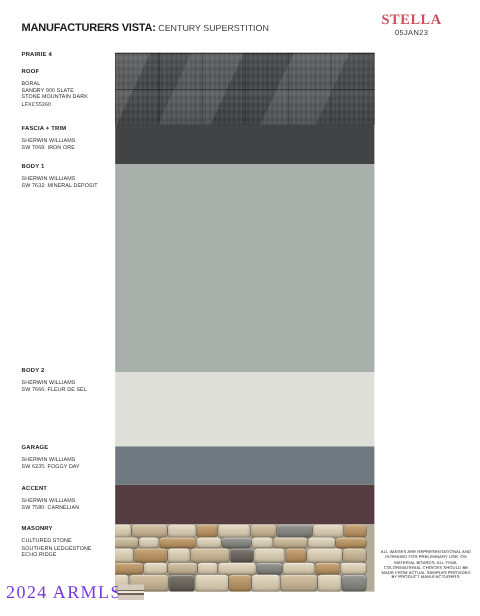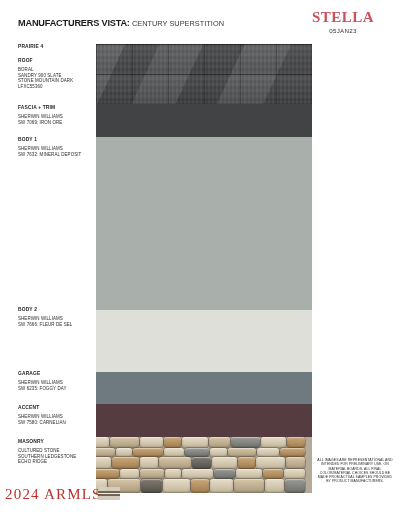--- a/index.html
+++ b/index.html
@@ -18,21 +18,21 @@
     font-size:8.2px;letter-spacing:-0.1px;white-space:nowrap;
     color:#1b1b1b;
   }
   .title .t-main{font-weight:bold;font-size:9.2px;letter-spacing:-0.2px;}
   .title .t-sub{font-weight:normal;font-size:7.4px;color:#3a3a3a;letter-spacing:0px;}
   .brand{
     position:absolute;right:12px;top:10px;width:90px;text-align:center;
   }
   .brand-name{
     font-family:"Liberation Serif", serif;
-    font-weight:bold;font-size:15px;letter-spacing:0.5px;
+    font-weight:bold;font-size:12px;letter-spacing:0.5px;
     color:#c9525c;line-height:1;
   }
   .brand-date{
     margin-top:2px;font-size:6.2px;letter-spacing:0.3px;color:#333;
   }
 
   
   .swatches{position:absolute;left:96px;top:44px;width:216px;height:449px;}
   .sw{position:absolute;left:0;width:216px;}
 
@@ -87,21 +87,21 @@
   
   .disclaimer{
     position:absolute;left:316px;top:458px;width:78px;
     font-size:3.5px;line-height:4.3px;letter-spacing:.05px;
     color:#2e2e2e;text-align:center;text-transform:uppercase;
   }
 
   
   .watermark{
     position:absolute;left:5px;bottom:10px;
-    font-size:15px;letter-spacing:1.2px;color:#b91c1c;
+    font-size:15px;letter-spacing:1.2px;color:#6d28d9;
     font-family:"Liberation Serif", serif;opacity:.92;
   }
   .wm-mark{
     position:absolute;left:98px;bottom:13px;width:22px;height:13px;
     background:
       linear-gradient(to bottom,#d8cfc2 0 34%, #6b5f4f 34% 44%, #efe9df 44% 56%, #5e5344 56% 66%, #cfc5b6 66% 100%);
     opacity:.9;border-radius:1px;
   }
 </style>
 </head>

